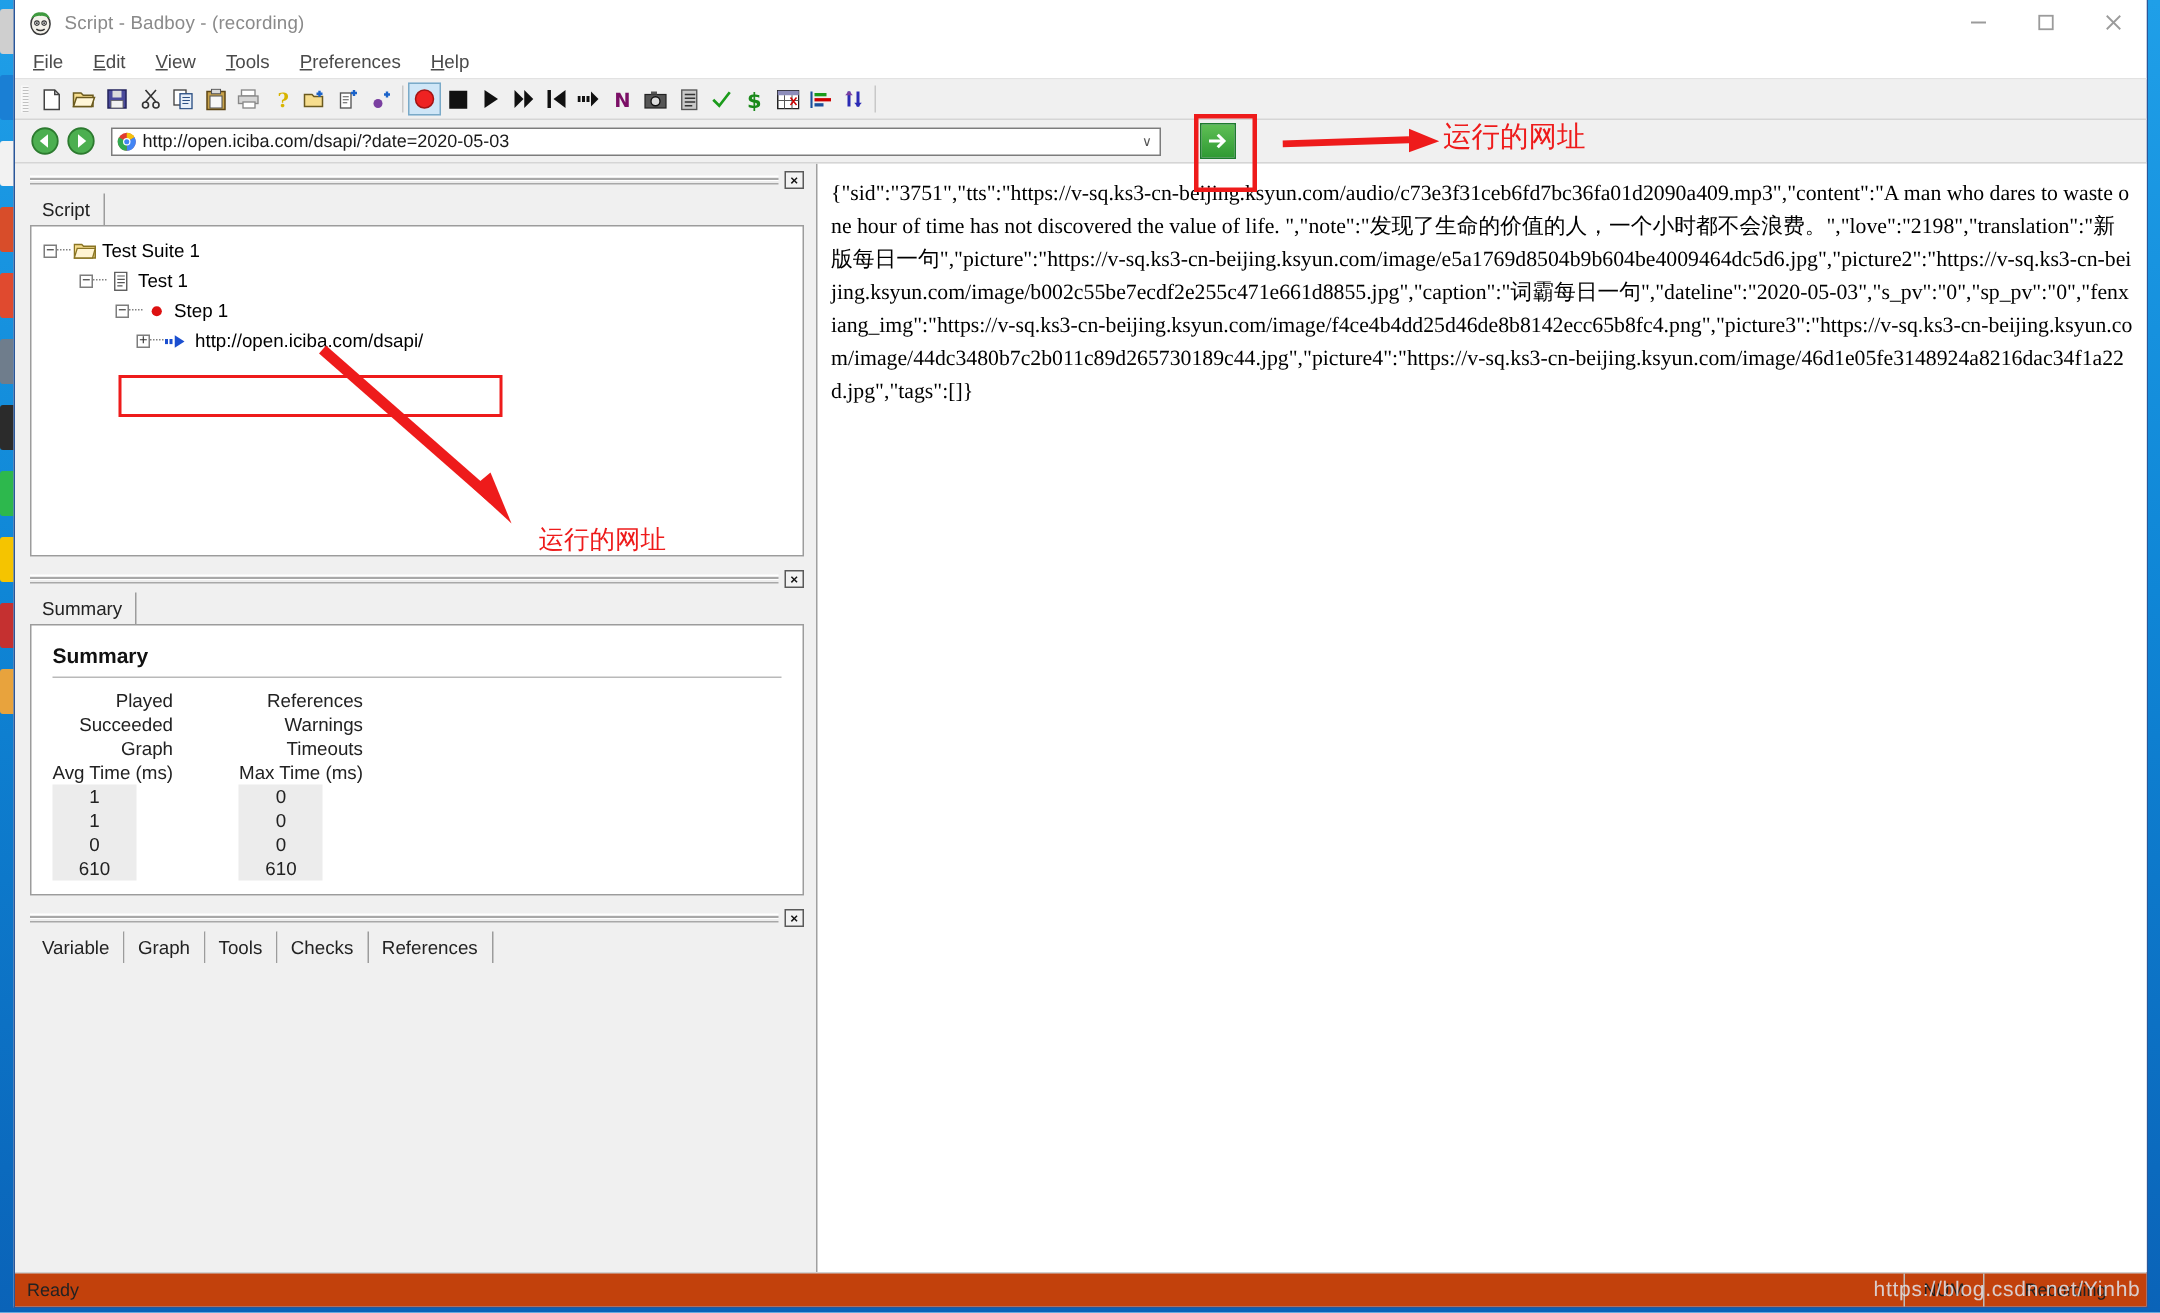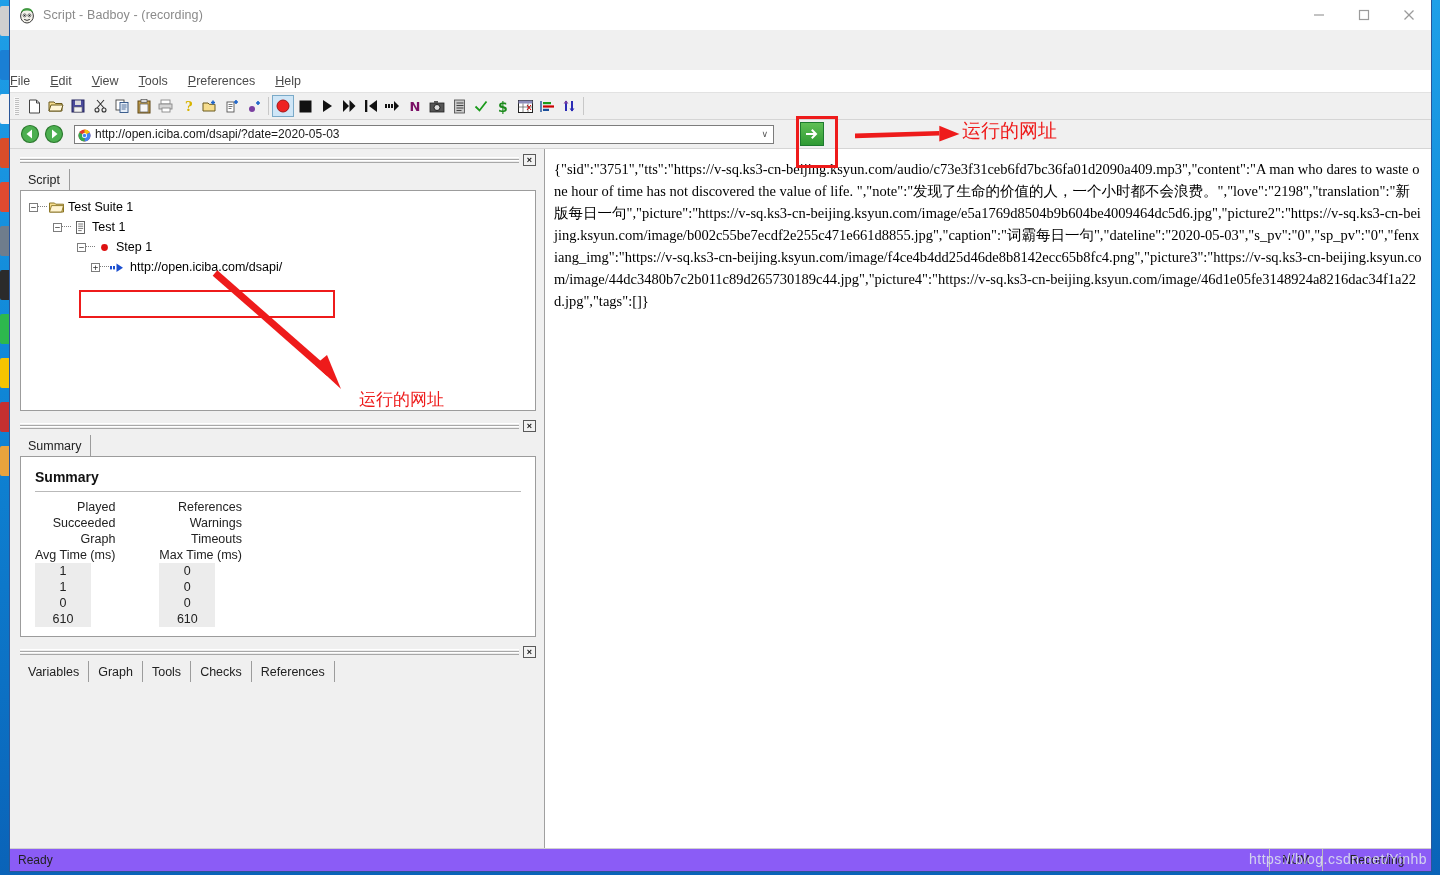--- a/index.html
+++ b/index.html
@@ -25,21 +25,21 @@
   #titlebar{height:30px;background:#ffffff;display:flex;align-items:center;
     flex:0 0 30px;position:relative;}
   #app-icon{width:18px;height:18px;margin-left:8px;margin-right:7px;position:relative;flex:0 0 18px;}
   #title-text{font-size:12.5px;color:#8a8a8a;letter-spacing:.1px;}
   .wbtns{margin-left:auto;display:flex;height:30px;}
   .wbtn{width:45px;height:30px;display:flex;align-items:center;justify-content:center;}
   .wbtn svg{display:block;}
 
   
   #menubar{height:22px;flex:0 0 22px;background:#ffffff;display:flex;align-items:center;
-    border-bottom:1px solid #e2e2e2;margin-top:40px;}
+    padding-left:12px;border-bottom:1px solid #e2e2e2;}
   .menu-item{font-size:12.5px;color:#4a4a4a;margin-right:20px;white-space:nowrap;}
   .menu-item u{text-decoration:underline;}
 
   
   #toolbar{height:26px;flex:0 0 26px;background:#f0f0f0;display:flex;align-items:center;
     border-bottom:1px solid #d5d5d5;padding-left:4px;}
   .grip{width:4px;height:18px;margin-right:4px;
     background:repeating-linear-gradient(180deg,#fff 0 1px,#9a9a9a 1px 2px);
     opacity:.55;border-left:1px solid #fff;}
   .tbtn{width:22px;height:22px;display:flex;align-items:center;justify-content:center;
@@ -115,21 +115,21 @@
   
   .gridhead{height:22px;display:flex;background:#fff;border-bottom:1px solid #cfcfcf;
     font-size:12.5px;color:#111;align-items:center;}
   .gcell{padding-left:8px;border-right:1px solid #cfcfcf;height:22px;line-height:22px;box-sizing:border-box;}
 
   
   #response{flex:1 1 auto;padding:9px 8px 0 9px;font-family:"Liberation Serif", serif;
     font-size:14.5px;line-height:1.52;color:#000;word-break:break-all;overflow:hidden;}
 
   
-  #statusbar{height:22px;flex:0 0 22px;background:#8b5cf6;border-top:1px solid #d0d0d0;
+  #statusbar{height:22px;flex:0 0 22px;background:#c2410c;border-top:1px solid #d0d0d0;
     display:flex;align-items:center;font-size:12px;color:#222;position:relative;}
   #status-text{padding-left:8px;}
   .statseg{border-left:1px solid #bdbdbd;height:22px;line-height:22px;text-align:center;}
   #st-num{margin-left:auto;width:52px;}
   #st-rec{width:108px;}
   #watermark{position:absolute;right:4px;top:2px;font-size:14px;color:#dfe6ee;
     letter-spacing:.5px;white-space:nowrap;opacity:.85;}
 </style>
 </head>
 <body>
@@ -517,21 +517,21 @@
           </div>
         </div>
       </div>
 
       <div class="dockpanel" style="flex:1 1 auto;margin-top:8px;margin-bottom:4px;">
         <div class="dockbar">
           <div class="dots"></div>
           <div class="dockclose">×</div>
         </div>
         <div class="tabstrip">
-          <div class="tab first">Variables</div>
+          <div class="tab first">Variable</div>
           <div class="tab">Graph</div>
           <div class="tab">Tools</div>
           <div class="tab">Checks</div>
           <div class="tab">References</div>
         </div>
       </div>
     </div>
 
     <div id="right-col">
       <div id="response">{"sid":"3751","tts":"https://v-sq.ks3-cn-beijing.ksyun.com/audio/c73e3f31ceb6fd7bc36fa01d2090a409.mp3","content":"A man who dares to waste one hour of time has not discovered the value of life. ","note":"发现了生命的价值的人，一个小时都不会浪费。","love":"2198","translation":"新版每日一句","picture":"https://v-sq.ks3-cn-beijing.ksyun.com/image/e5a1769d8504b9b604be4009464dc5d6.jpg","picture2":"https://v-sq.ks3-cn-beijing.ksyun.com/image/b002c55be7ecdf2e255c471e661d8855.jpg","caption":"词霸每日一句","dateline":"2020-05-03","s_pv":"0","sp_pv":"0","fenxiang_img":"https://v-sq.ks3-cn-beijing.ksyun.com/image/f4ce4b4dd25d46de8b8142ecc65b8fc4.png","picture3":"https://v-sq.ks3-cn-beijing.ksyun.com/image/44dc3480b7c2b011c89d265730189c44.jpg","picture4":"https://v-sq.ks3-cn-beijing.ksyun.com/image/46d1e05fe3148924a8216dac34f1a22d.jpg","tags":[]}</div>

